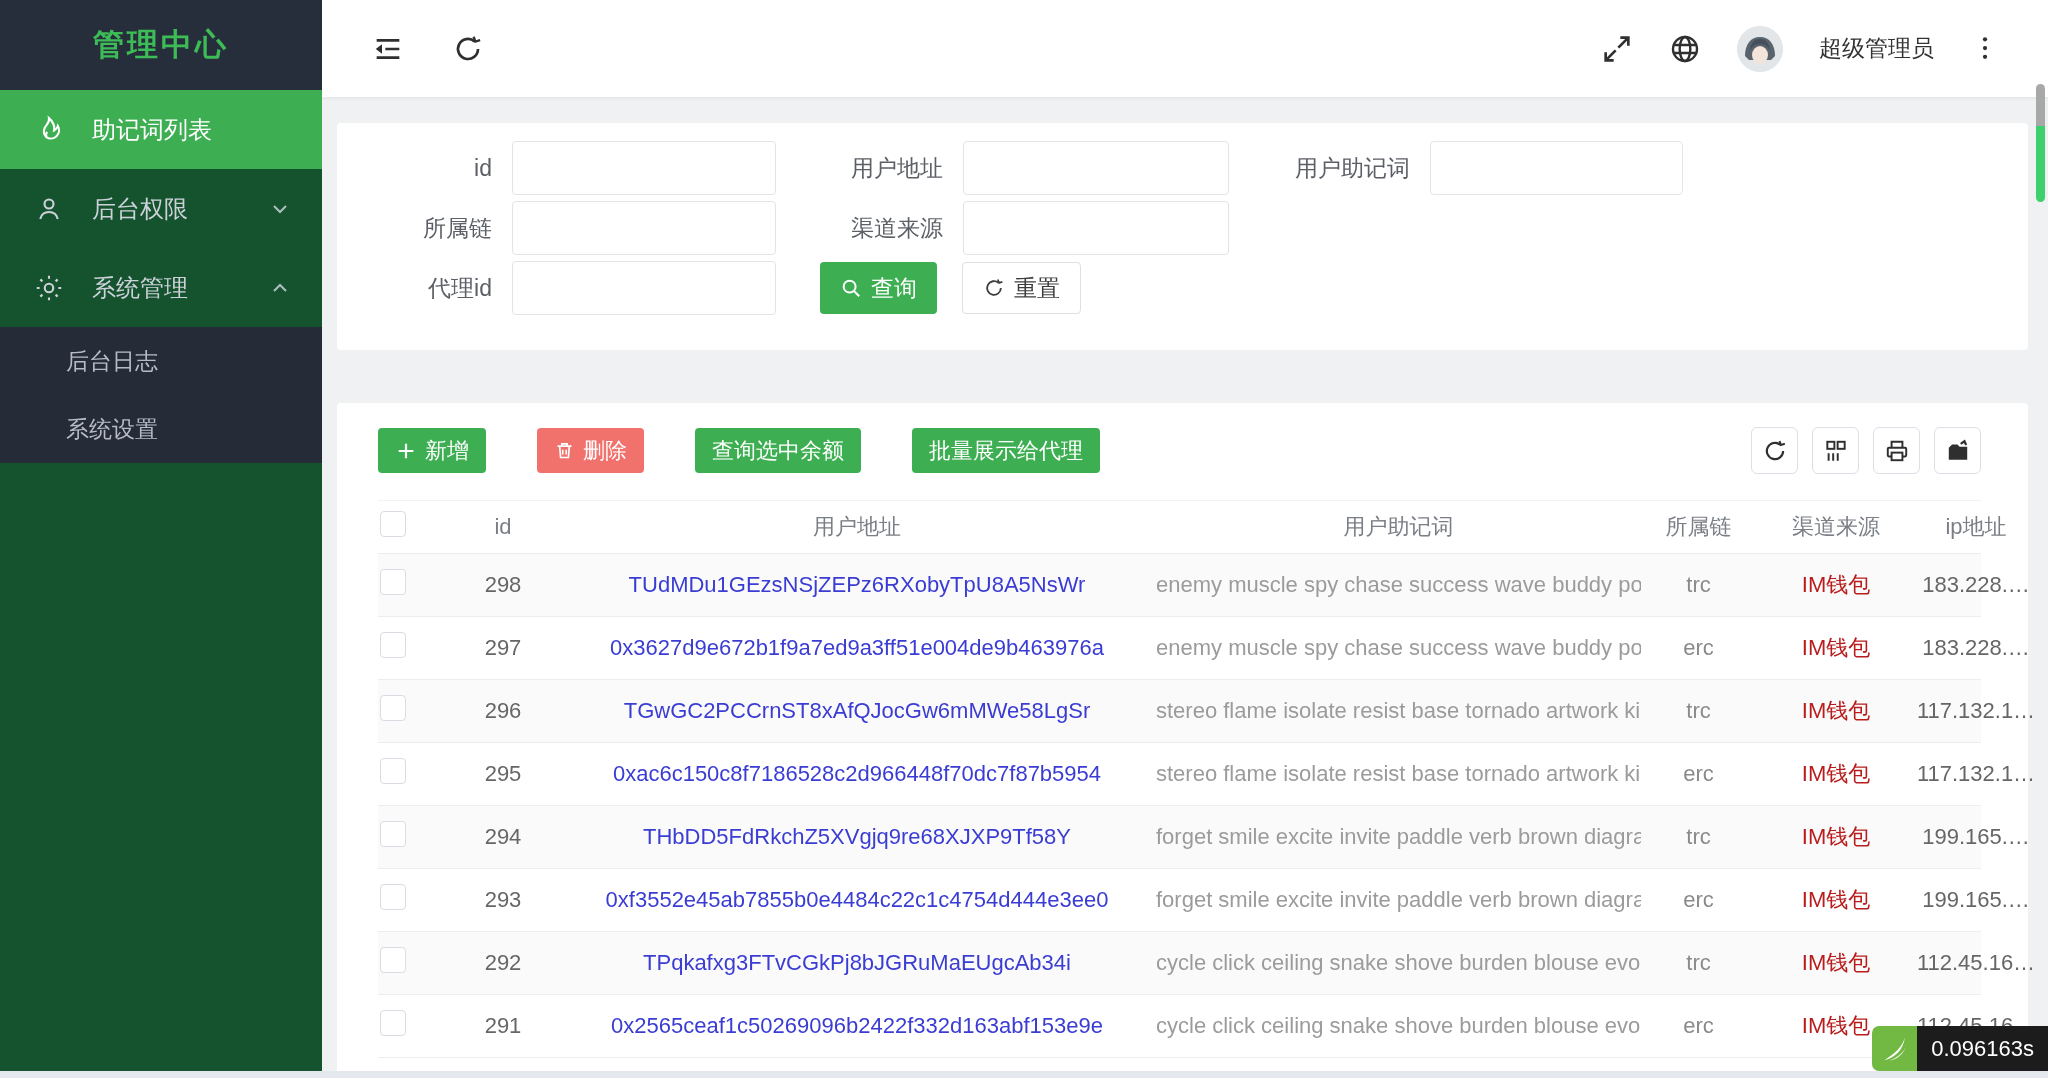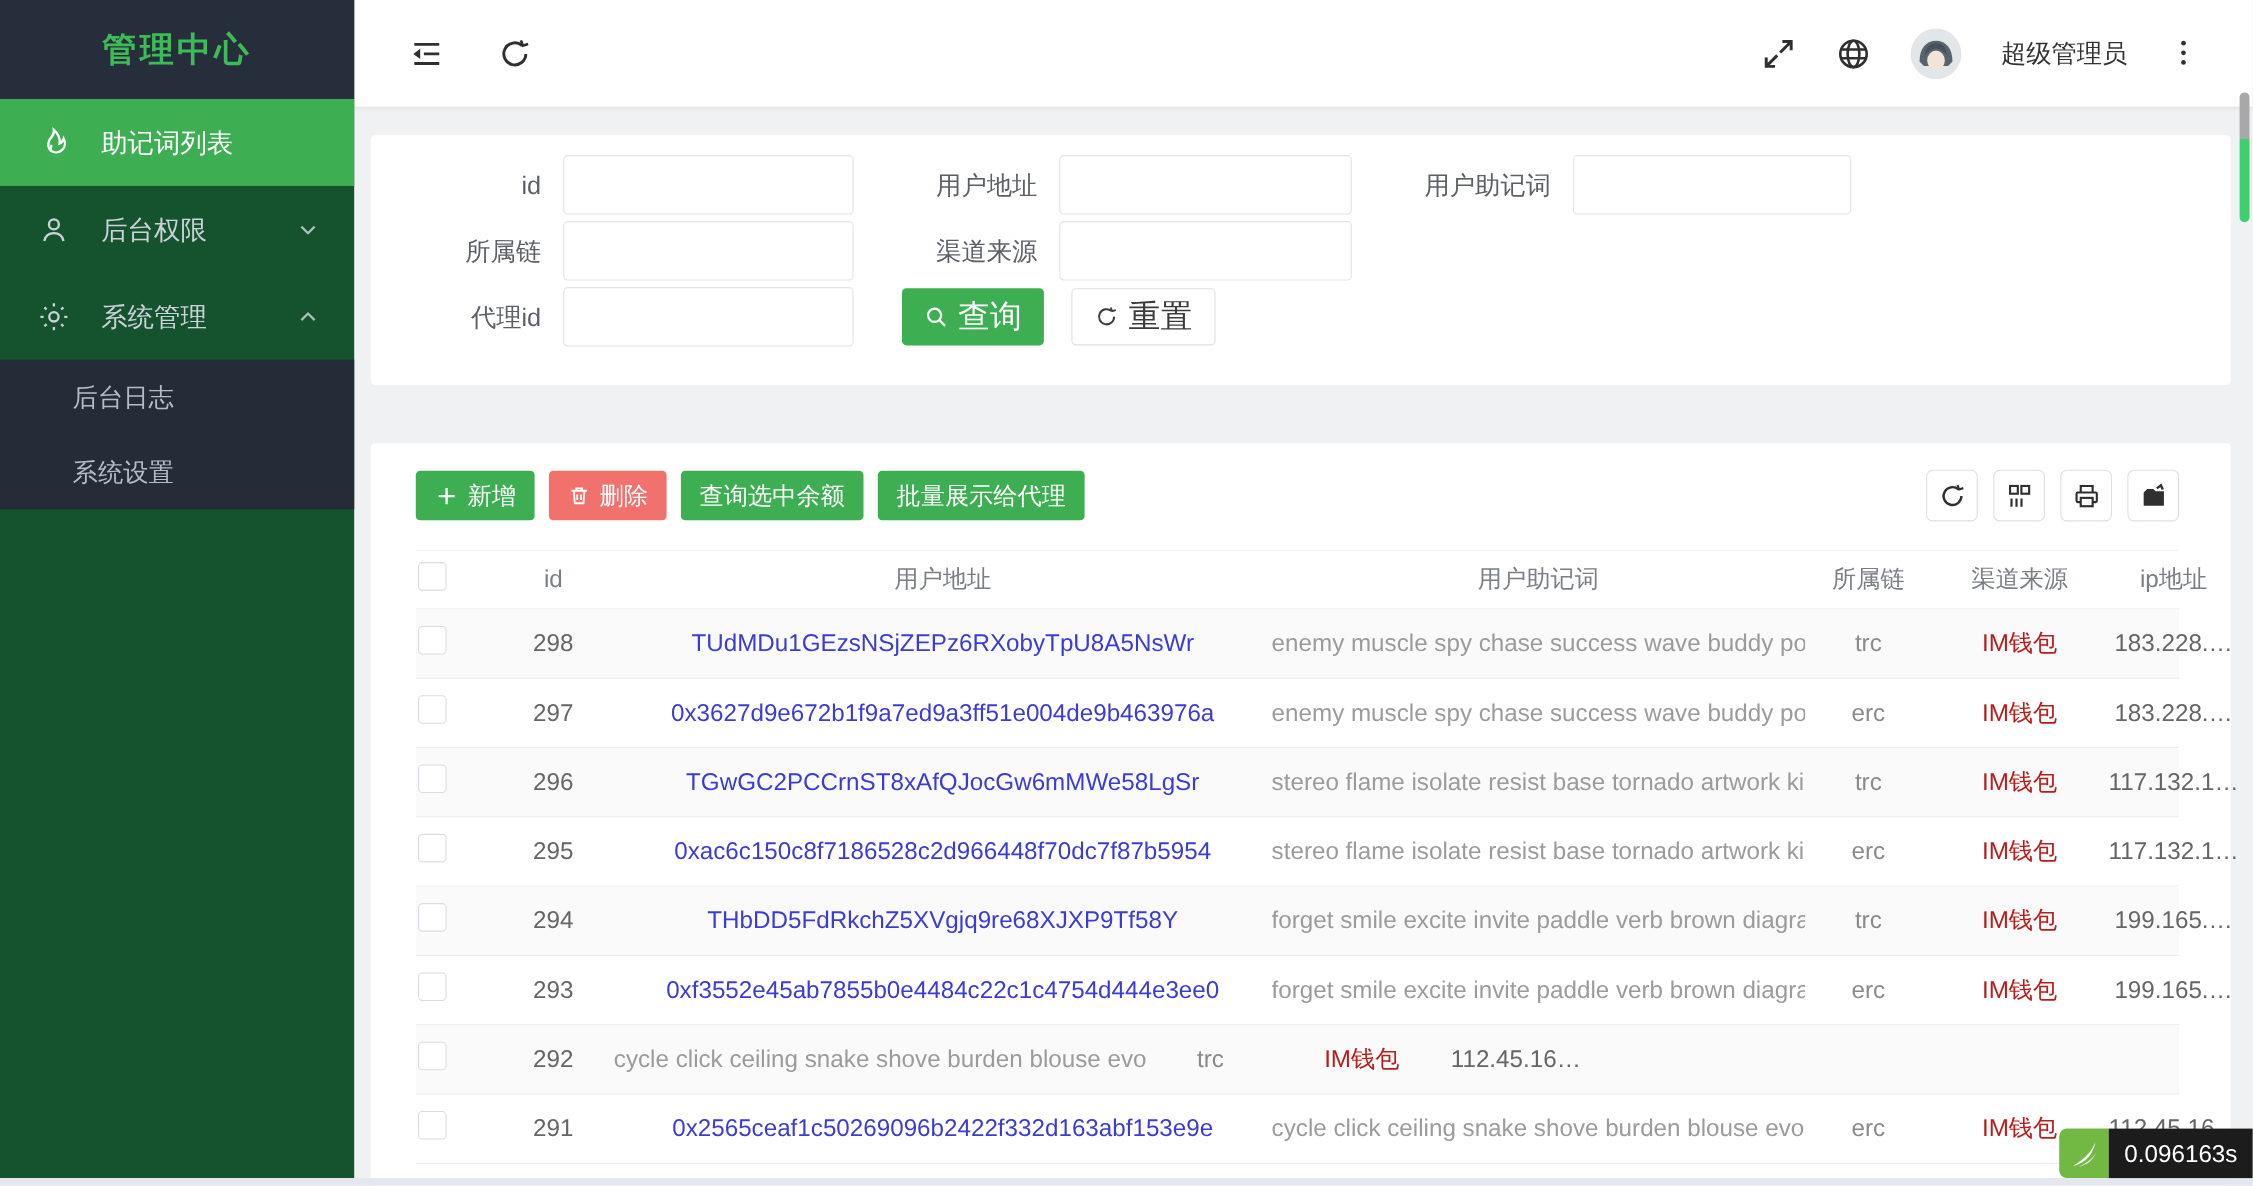--- a/index.html
+++ b/index.html
@@ -39,27 +39,27 @@
 
   
   .form-row { display:flex; align-items:center; height:56px; margin-bottom:4px; }
   .ff { display:flex; align-items:center; height:56px; }
   .ff label { text-align:right; padding-right:20px; font-size:23px; color:#5c6066; white-space:nowrap; }
   .lb1 { width:175px; } .lb2 { width:187px; } .lb3 { width:201px; }
   .inp { width:264px; height:54px; border:1px solid #e4e4e4; border-radius:4px;
     font-size:22px; padding:0 14px; color:#333; outline:none; background:#fff; }
   .inp3 { width:253px; }
   .btn { display:inline-flex; align-items:center; gap:9px; height:52px; padding:0 20px;
-    font-size:29px; border-radius:4px; cursor:pointer; border:none; }
+    font-size:23px; border-radius:4px; cursor:pointer; border:none; }
   .btn-query { background:#3daf52; color:#fff; margin-left:44px; }
   .btn-reset { background:#fff; color:#3c3c3c; border:1px solid #e0e0e0; margin-left:25px;text-align:center; }
   .btn .bicon { width:22px; height:22px; }
 
   
-  .tools { display:flex; align-items:center; }
+  .tools { display:flex; align-items:center;gap:38px; }
   .tbtn { height:45px; display:inline-flex; align-items:center; gap:8px; padding:0 17px;
     font-size:22px; color:#fff; border:none; border-radius:4px; margin-right:13px; cursor:pointer; }
   .tbtn.green { background:#3daf52; }
   .tbtn.red { background:#f1716d; }
   .icon-group { margin-left:auto; display:flex; gap:14px; }
   .icon-btn { width:47px; height:47px; border:1px solid #dcdfe6; border-radius:6px; background:#fff;
     display:flex; align-items:center; justify-content:center; color:#2f2f2f; cursor:pointer; }
   .icon-btn svg { width:26px; height:26px; }
 
   
@@ -358,20 +358,21 @@
       <span class="c-id">293</span>
       <span class="c-addr"><a class="addr-link">0xf3552e45ab7855b0e4484c22c1c4754d444e3ee0</a></span>
       <span class="c-mne">forget smile excite invite paddle verb brown diagram …</span>
       <span class="c-chain">erc</span>
       <span class="c-src">IM钱包</span>
       <span class="c-ip">199.165.…</span>
     </div>
     <div class="trow">
       <span class="c-check"><span class="cbx"></span></span>
       <span class="c-id">292</span>
+      <span class="c-addr"><a class="addr-link">TPqkafxg3FTvCGkPj8bJGRuMaEUgcAb34i</a></span>
       <span class="c-mne">cycle click ceiling snake shove burden blouse evolve …</span>
       <span class="c-chain">trc</span>
       <span class="c-src">IM钱包</span>
       <span class="c-ip">112.45.16…</span>
     </div>
     <div class="trow">
       <span class="c-check"><span class="cbx"></span></span>
       <span class="c-id">291</span>
       <span class="c-addr"><a class="addr-link">0x2565ceaf1c50269096b2422f332d163abf153e9e</a></span>
       <span class="c-mne">cycle click ceiling snake shove burden blouse evolve …</span>

